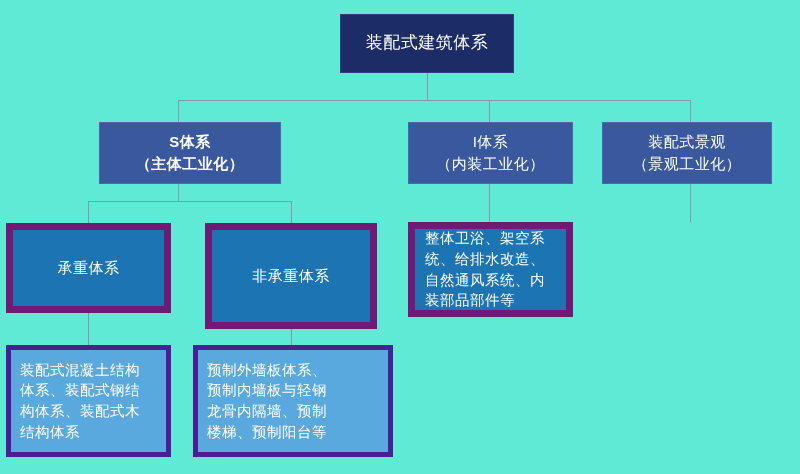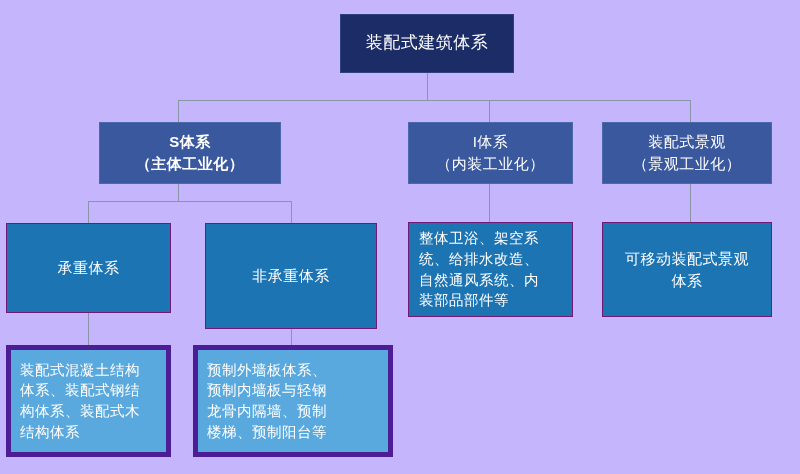--- a/index.html
+++ b/index.html
@@ -10,21 +10,21 @@
     width: 800px;
     height: 474px;
     background: #ffffff;
     font-family: "Liberation Sans", "DejaVu Sans", sans-serif;
     overflow: hidden;
   }
   #canvas {
     position: relative;
     width: 800px;
     height: 474px;
-    background: #c4b5fd;
+    background: #5eead4;
   }
 
   
   .line {
     position: absolute;
     background: #8a96a6;
   }
   .line.v { width: 1px; }
   .line.h { height: 1px; }
 
@@ -55,21 +55,21 @@
   }
   
   .lvl-2 {
     background: #39589e;
     border: 1px solid #4b68ab;
     font-size: 15px;
   }
   
   .lvl-3 {
     background: #1d74b3;
-    border: 1px solid #701a75;
+    border: 7px solid #701a75;
     font-size: 15px;
   }
   
   .lvl-3.para {
     justify-content: flex-start;
     text-align: left;
     font-size: 14.5px;
     line-height: 1.42;
   }
   .lvl-3.para .txt { padding: 0 10px; }
@@ -136,24 +136,20 @@
     <span class="txt">非承重体系</span>
   </div>
 
   <div class="node lvl-3 para" style="left:408px; top:222px; width:165px; height:95px;">
     <span class="txt">整体卫浴、架空系
 统、给排水改造、
 自然通风系统、内
 装部品部件等</span>
   </div>
 
-  <div class="node lvl-3" style="left:602px; top:222px; width:170px; height:95px;">
-    <span class="txt">可移动装配式景观
-体系</span>
-  </div>
 
   <div class="node lvl-4" style="left:6px; top:345px; width:165px; height:112px;">
     <span class="txt">装配式混凝土结构
 体系、装配式钢结
 构体系、装配式木
 结构体系</span>
   </div>
 
   <div class="node lvl-4" style="left:193px; top:345px; width:200px; height:112px;">
     <span class="txt">预制外墙板体系、

